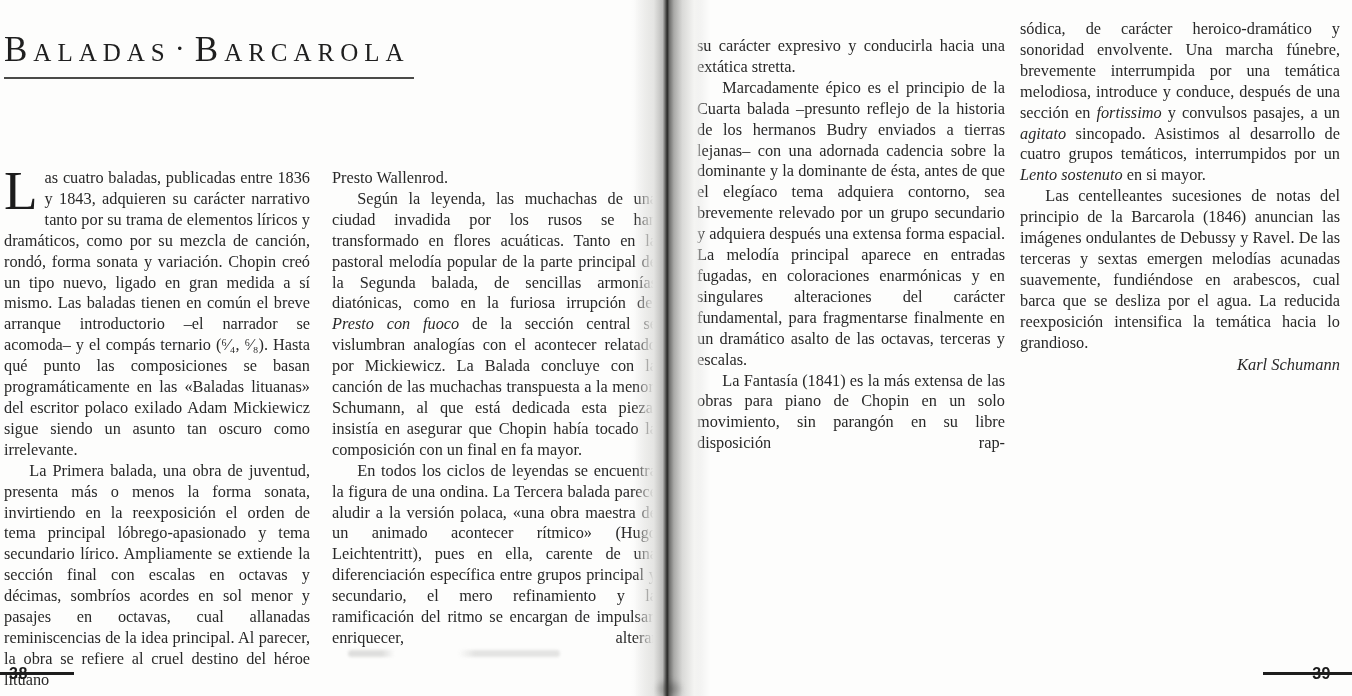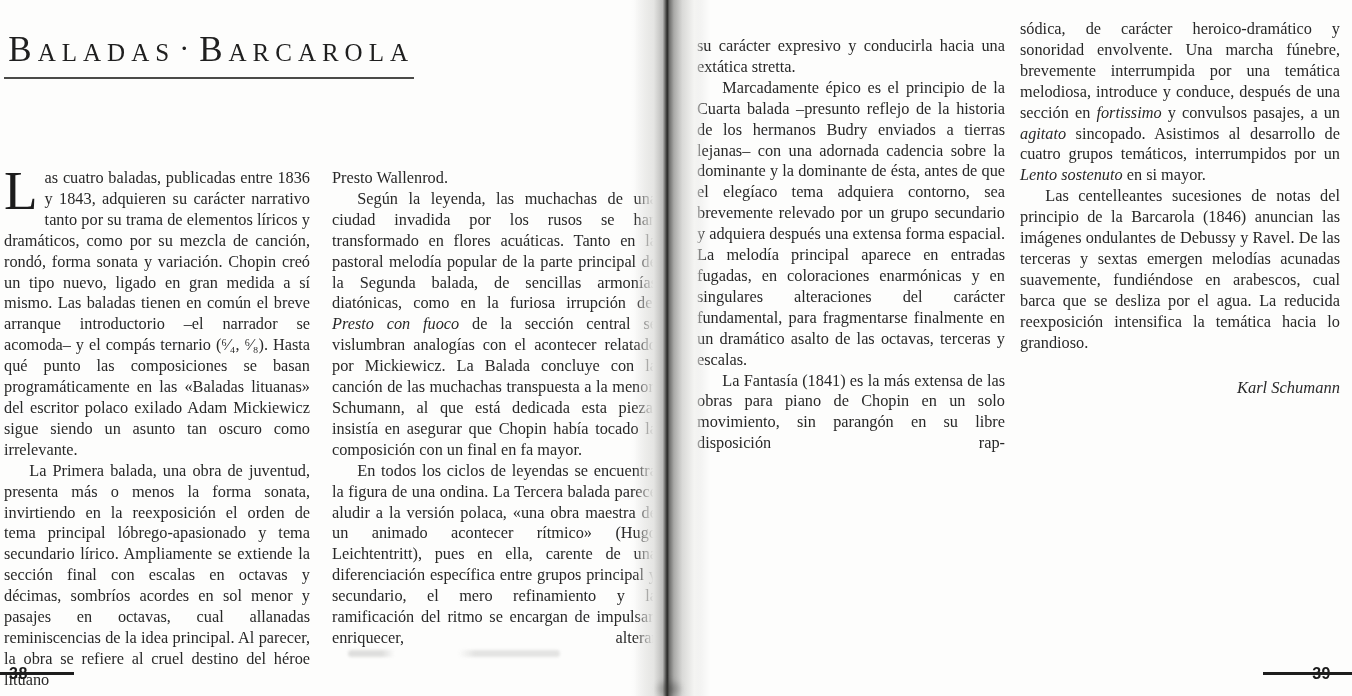--- a/index.html
+++ b/index.html
@@ -31,40 +31,40 @@
       #a9a9a7 57%,
       #d9d9d7 69%,
       #f4f4f2 86%,
       rgba(255,255,255,0) 100%);}
   .gutter::after{content:"";position:absolute;bottom:-4px;left:28%;width:44%;height:22px;
     background:radial-gradient(ellipse at center,rgba(55,55,53,.45),rgba(0,0,0,0) 70%);
     filter:blur(2px);}
 
   
   .title{position:absolute;left:4px;top:28px;color:#1f1f1f;white-space:nowrap;}
-  .tline{display:block;height:44px;line-height:44px;text-align:right;}
+  .tline{display:block;height:44px;line-height:44px;}
   .tcap{font-size:35px;letter-spacing:6px;}
   .tsc{font-size:25px;letter-spacing:6px;}
   .tsep{font-size:30px;margin:0 10px 0 4px;position:relative;top:-3px;}
   .title-rule{margin-top:5px;width:410px;height:2px;background:#4a4a48;}
 
   
   .col{position:absolute;font-size:16.3px;line-height:20.9px;text-align:justify;
        color:#282828;}
   .col p{margin:0;}
   .col-l1{left:4px;top:168px;width:306px;}
   .col-l2{left:332px;top:168px;width:325px;}
   .col-r1{left:2px;top:36px;width:308px;}
   .col-r2{left:325px;top:19px;width:320px;}
   .indent{text-indent:1.55em;}
   .flow-end{text-align-last:justify;}
   .dropcap{float:left;font-size:55px;line-height:41px;padding:2px 7px 0 0;color:#1c1c1c;}
 
   
-  .signature{margin-top:23px;text-align:right;font-style:italic;font-size:16.5px;line-height:22px;color:#2a2a2a;}
+  .signature{text-align:right;font-style:italic;font-size:16.5px;line-height:22px;color:#2a2a2a;}
 
   
   .pagenum{position:absolute;top:649px;font-family:"Liberation Sans",sans-serif;
     font-weight:bold;font-size:16px;color:#1b1b1b;letter-spacing:.5px;margin-top:16px;}
   .pagenum.pn-left{left:9px;}
   .pagenum.pn-right{right:21px;}
   .pagenum-rule{position:absolute;top:672px;height:2.5px;background:#1d1d1d;}
   .pagenum-rule.pr-left{left:0;width:74px;}
   .pagenum-rule.pr-right{right:0;width:89px;}
 

